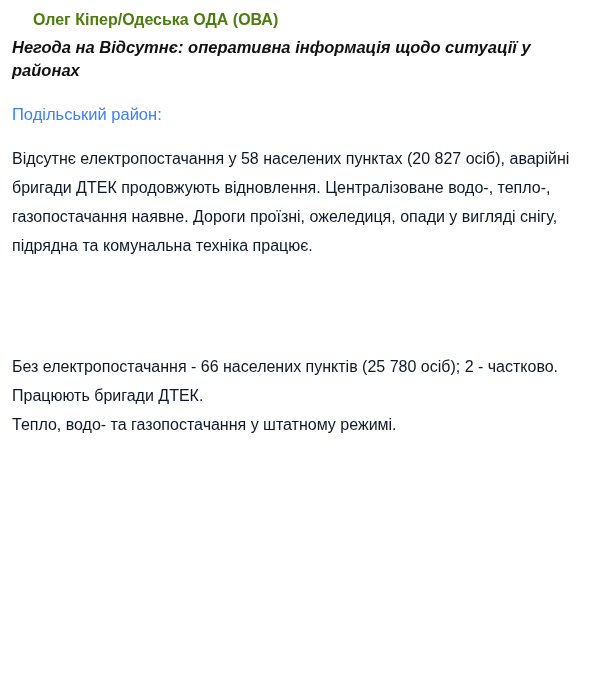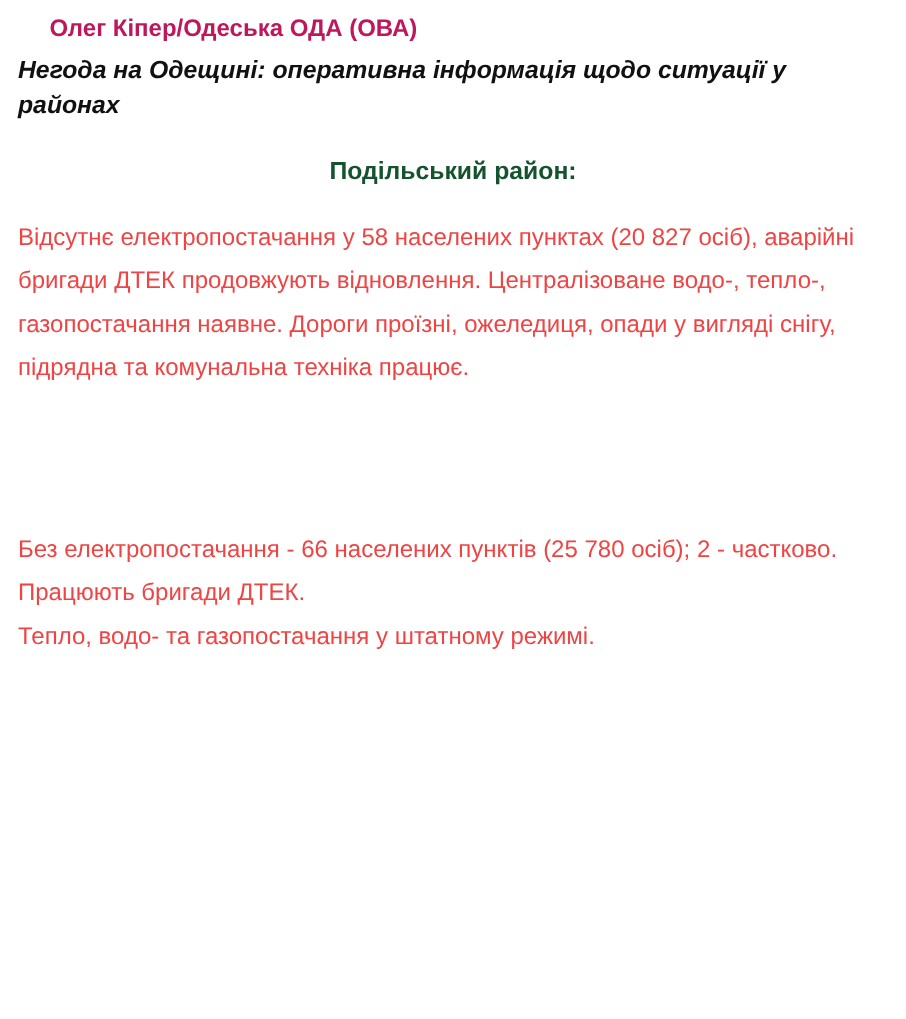--- a/index.html
+++ b/index.html
@@ -18,21 +18,21 @@
     padding: 10px 12px 0 12px;
     box-sizing: border-box;
     width: 604px;
   }
   .channel-line {
     display: flex;
     align-items: center;
     gap: 4px;
     font-size: 16px;
     font-weight: bold;
-    color: #be185d;
+    color: #4d7c0f;
     line-height: 20px;
     margin-bottom: 6px;
   }
   .flag-icon {
     display: inline-block;
     width: 17px;
     height: 13px;
     border-radius: 1px;
     overflow: hidden;
     flex: 0 0 auto;
@@ -57,31 +57,30 @@
     line-height: 23px;
     margin: 0 0 20px 0;
     color: #111111;
     max-width: 560px;
   }
   .section {
     margin-bottom: 4px;
   }
   .section-title {
     font-size: 16.5px;
-    font-weight: bold;
+    font-weight: normal;
     line-height: 24px;
     margin: 0 0 18px 0;
-    color: #14532d;
-    text-align: center;
+    color: #3b82f6;
   }
   .section-body {
     font-size: 16px;
     line-height: 29px;
     margin: 0;
-    color: #ef4444;
+    color: #0f172a;
     max-width: 575px;
     white-space: pre-line;
   }
   .gap-lg {
     height: 44px;
   }
   .gap-md {
     height: 44px;
   }
 </style>
@@ -90,21 +89,21 @@
 
 <div class="post">
 
   <div class="channel-line">
     <span class="flag-icon">
       <span class="top"></span><span class="bottom"></span>
     </span>
     <span class="channel-name">Олег Кіпер/Одеська ОДА (ОВА)</span>
   </div>
 
-  <div class="headline">Негода на Одещині: оперативна інформація щодо ситуації у районах</div>
+  <div class="headline">Негода на Відсутнє: оперативна інформація щодо ситуації у районах</div>
 
   <div class="section">
     <div class="section-title">Подільський район:</div>
     <div class="section-body">Відсутнє електропостачання у 58 населених пунктах (20 827 осіб), аварійні бригади ДТЕК продовжують відновлення. Централізоване водо-, тепло-, газопостачання наявне. Дороги проїзні, ожеледиця, опади у вигляді снігу, підрядна та комунальна техніка працює.</div>
   </div>
 
   <div class="gap-lg"></div>
 
 
   <div class="gap-md"></div>

